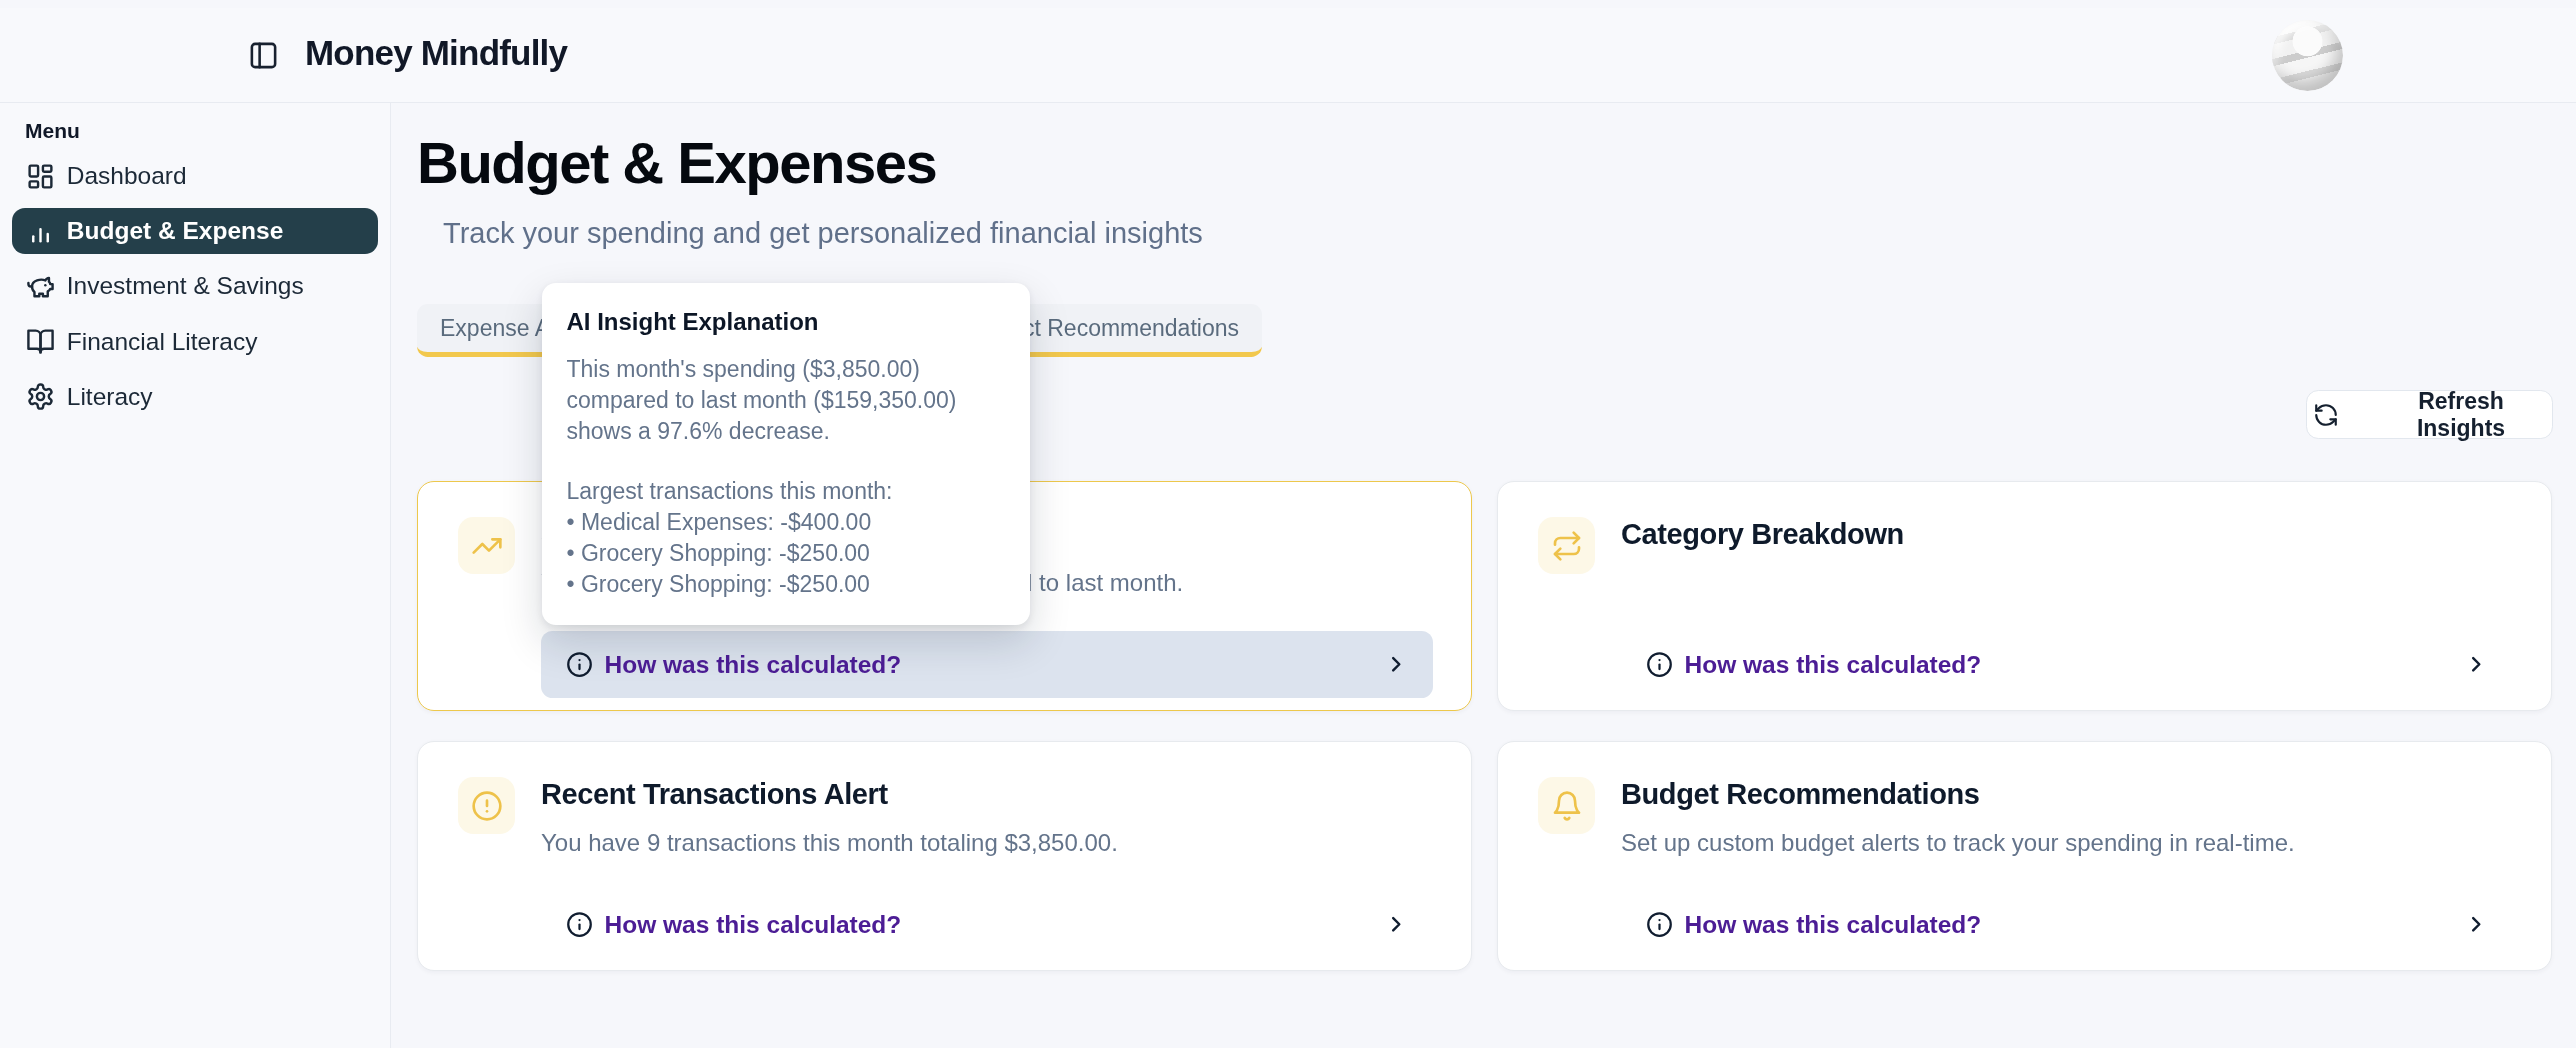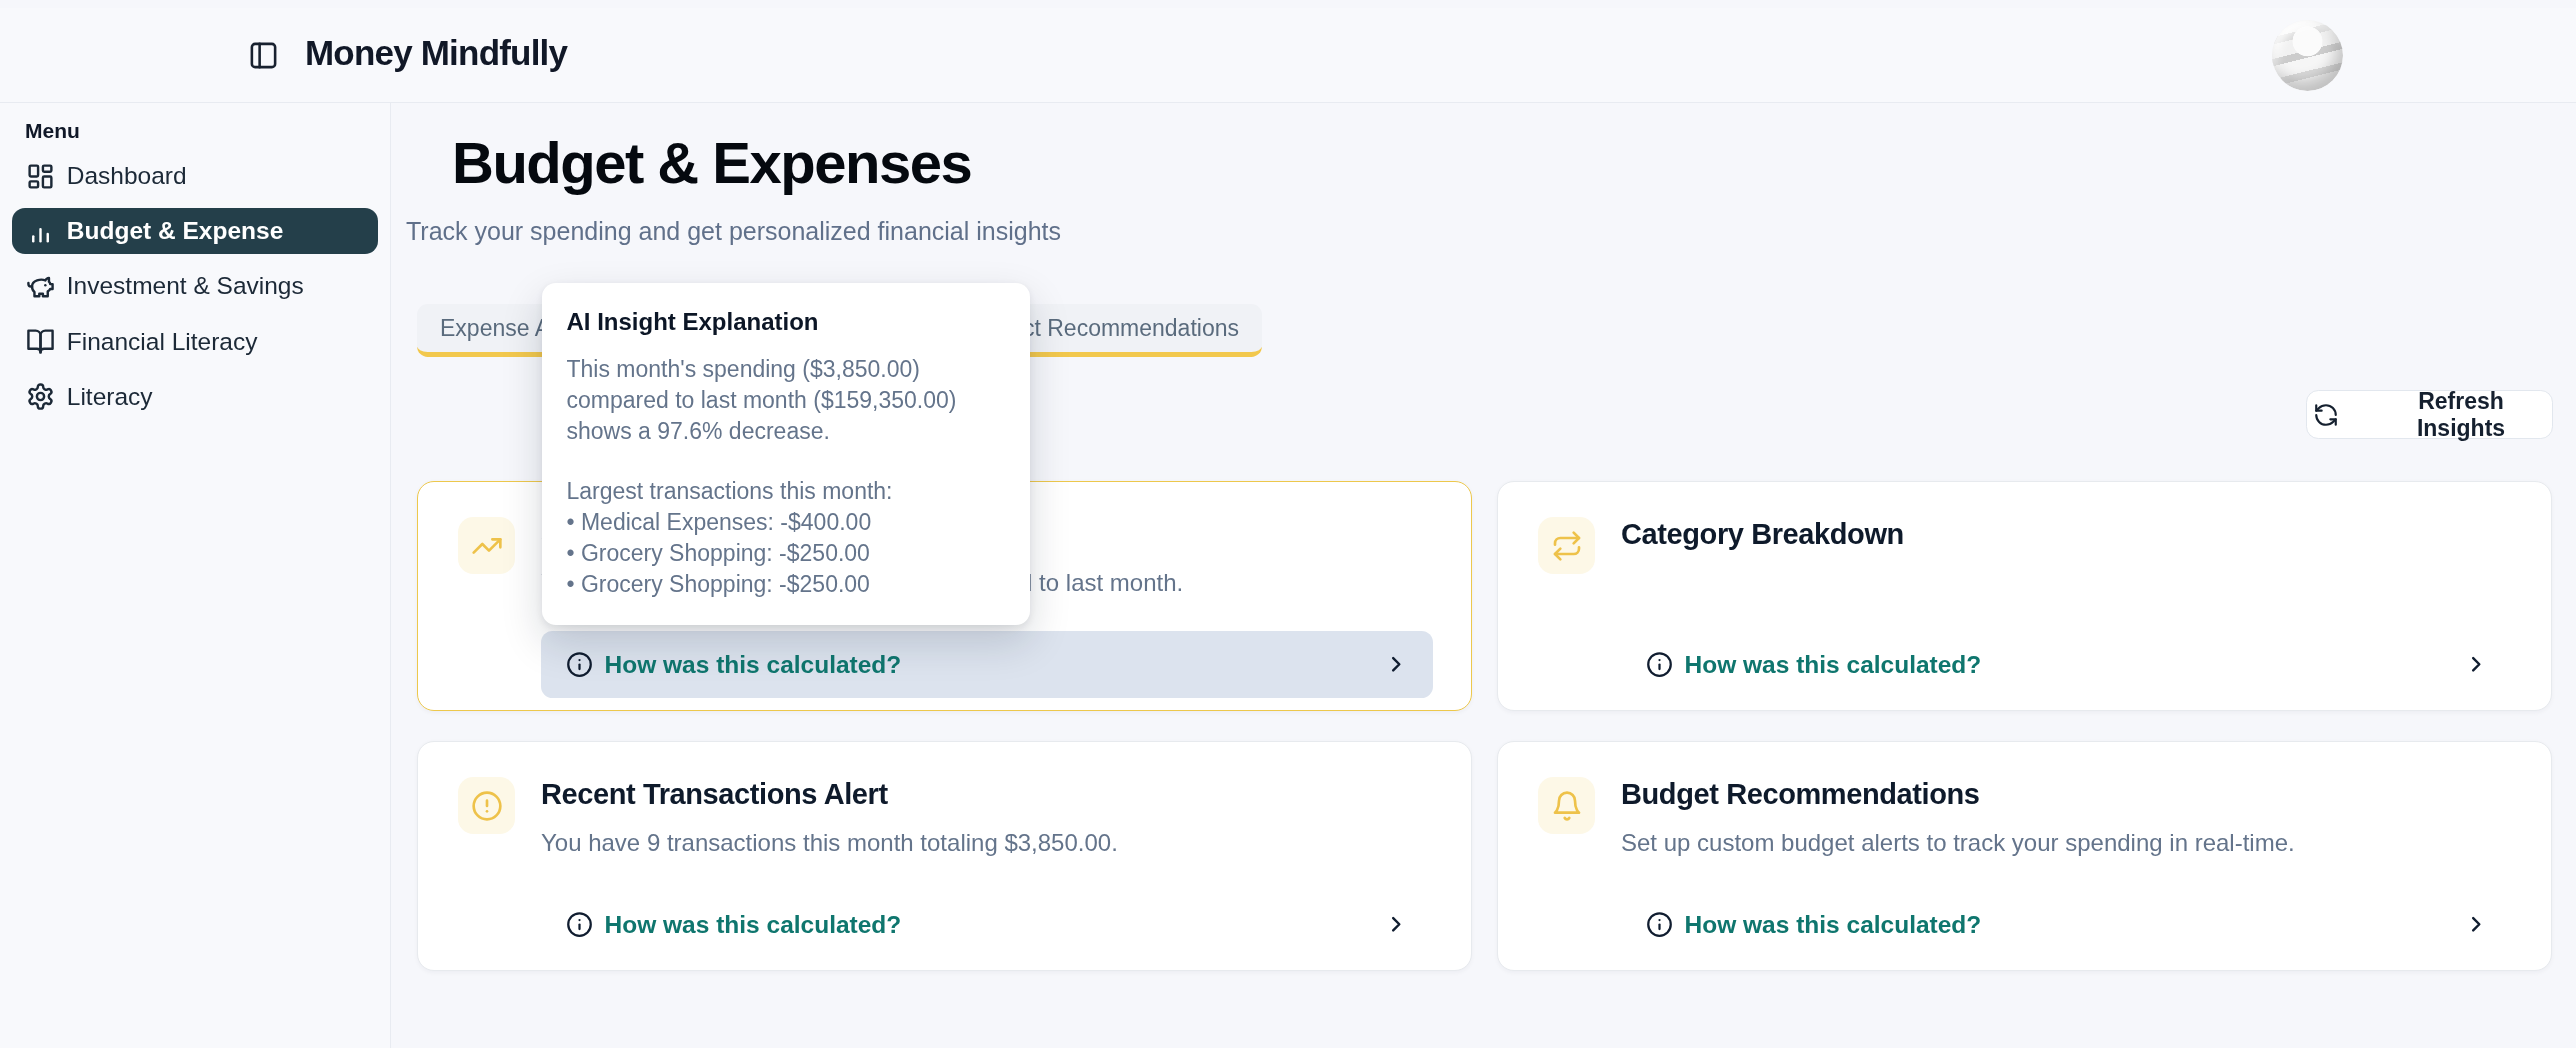--- a/index.html
+++ b/index.html
@@ -34,22 +34,22 @@
   .nav { position:absolute; left:0; top:57px; right:0; }
   .nav-item { height:46px; margin:0 12.3px 9.2px 12.3px; border-radius:13px;
     display:flex; align-items:center; gap:11.5px; padding-left:14px;
     font-size:24.5px; color:#1c2937; cursor:pointer; white-space:nowrap; }
   .nav-item .nicon { width:29px; height:29px; flex:0 0 29px; color:#1c2937; }
   .nav-item.active { background:#243f4a; color:#ffffff; font-weight:700; }
   .nav-item.active .nicon { color:#ffffff; }
 
   
   .page-title { position:absolute; left:417px; top:129px; font-size:58px; font-weight:700;
-    letter-spacing:-1.5px; color:#05090f; z-index:1;margin-left:35px; }
-  .page-subtitle { position:absolute; left:406px; top:217px; font-size:25px; color:#60708a; z-index:1; }
+    letter-spacing:-1.5px; color:#05090f; z-index:1; }
+  .page-subtitle { position:absolute; left:443px; top:217px; font-size:29px; color:#60708a; z-index:1; }
 
   
   .tab-bar { position:absolute; left:417px; top:304px; width:845px; height:53px;
     background:#f0f2f6; border-radius:10.7px; border-bottom:5.4px solid #f2c84d;
     display:flex; justify-content:space-between; z-index:2; }
   .tab { display:flex; align-items:center; padding:0 23px; font-size:23px; color:#5a6b7d; cursor:pointer; }
 
   
   .refresh-btn { position:absolute; left:2306px; top:390px; width:247px; height:49px;
     background:#ffffff; border:0.8px solid #e2e7ee; border-radius:12.3px;
@@ -63,21 +63,21 @@
     box-shadow:0 1.5px 4.6px rgba(15,23,42,.04); }
   .card.highlighted { border:1.5px solid #edc84c; }
   .card .badge { position:absolute; left:40px; top:35px; width:57px; height:57px; border-radius:15.3px;
     background:#fdf8e7; color:#eec24a; display:flex; align-items:center; justify-content:center; }
   .card .badge svg { width:32px; height:32px; }
   .card .card-title { position:absolute; left:123px; top:36px; font-size:29px; font-weight:700;
     letter-spacing:-0.4px; color:#0e1a2b; white-space:nowrap; }
   .card .card-sub { position:absolute; left:123px; top:87px; font-size:24px; color:#64748b; white-space:nowrap; }
   .calc-row { position:absolute; left:123px; top:149px; width:892px; height:67px; border-radius:11.5px;
     display:flex; align-items:center; gap:11.5px; padding:12px 25px;
-    font-size:24.5px; font-weight:700; color:#0f766e; cursor:pointer; background:transparent; border:none; }
+    font-size:24.5px; font-weight:700; color:#4c1d95; cursor:pointer; background:transparent; border:none; }
   .card.highlighted .calc-row { background:#dce3ee; }
   .calc-row .iicon { width:27px; height:27px; flex:0 0 27px; color:#101d30; }
   .calc-row .chev { width:24.5px; height:24.5px; margin-left:auto; color:#101d30; }
   .calc-label { white-space:nowrap; }
 
   #card-0 { left:417px;  top:481px; }
   #card-1 { left:1497px; top:481px; }
   #card-2 { left:417px;  top:741px; }
   #card-3 { left:1497px; top:741px; }
 

